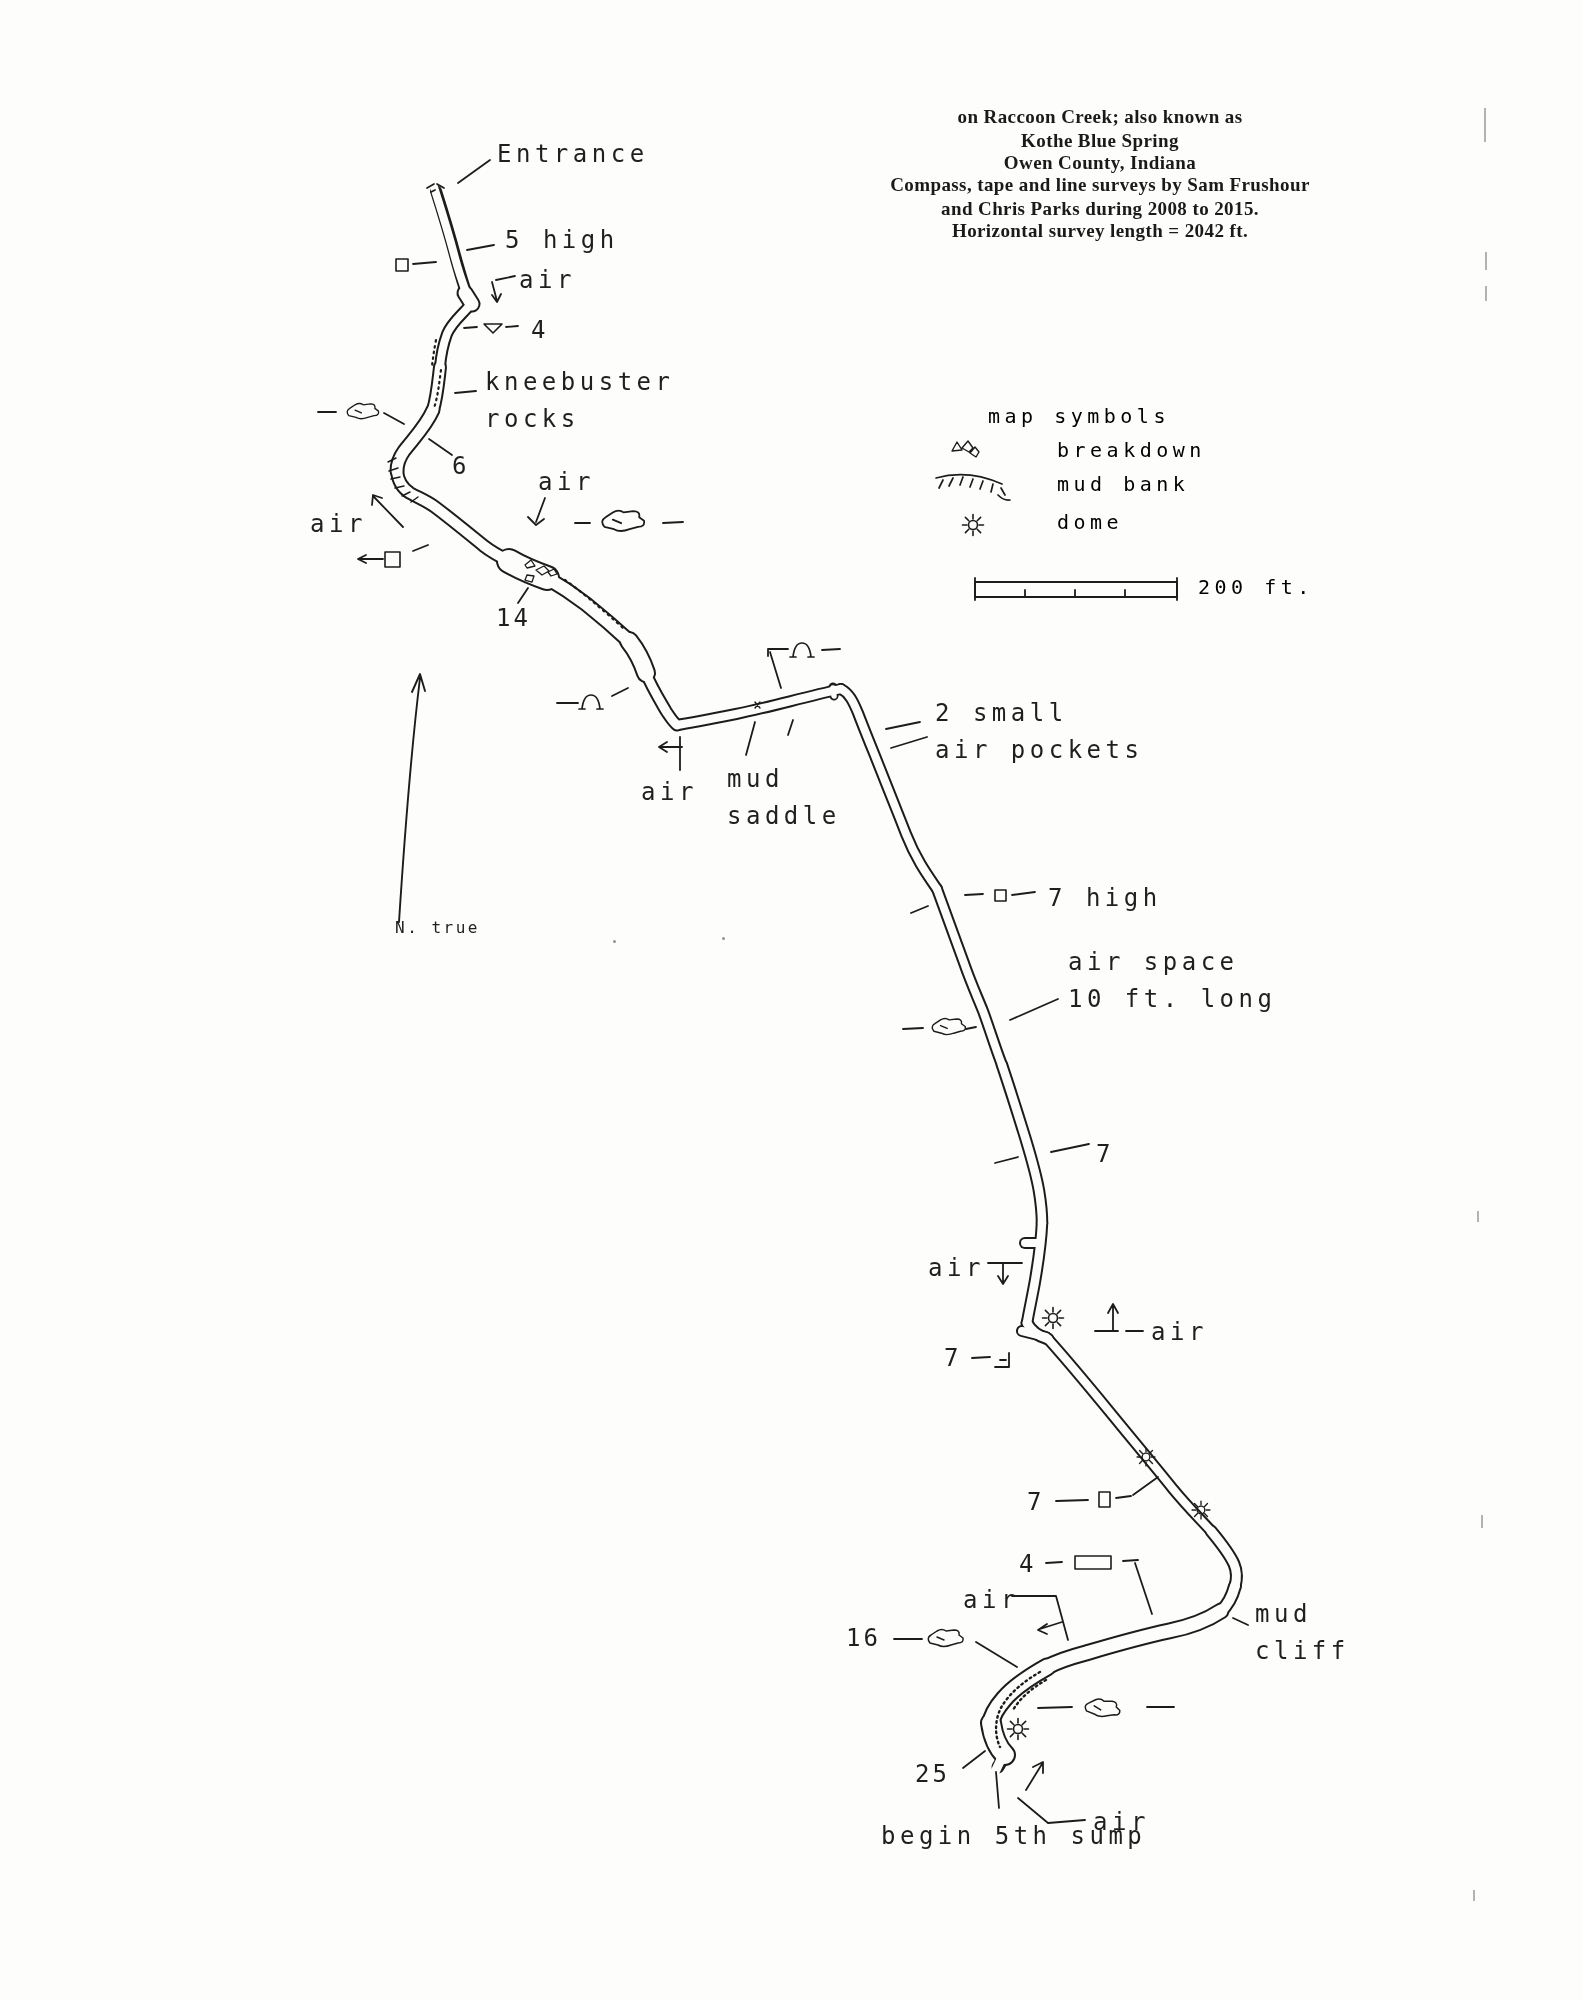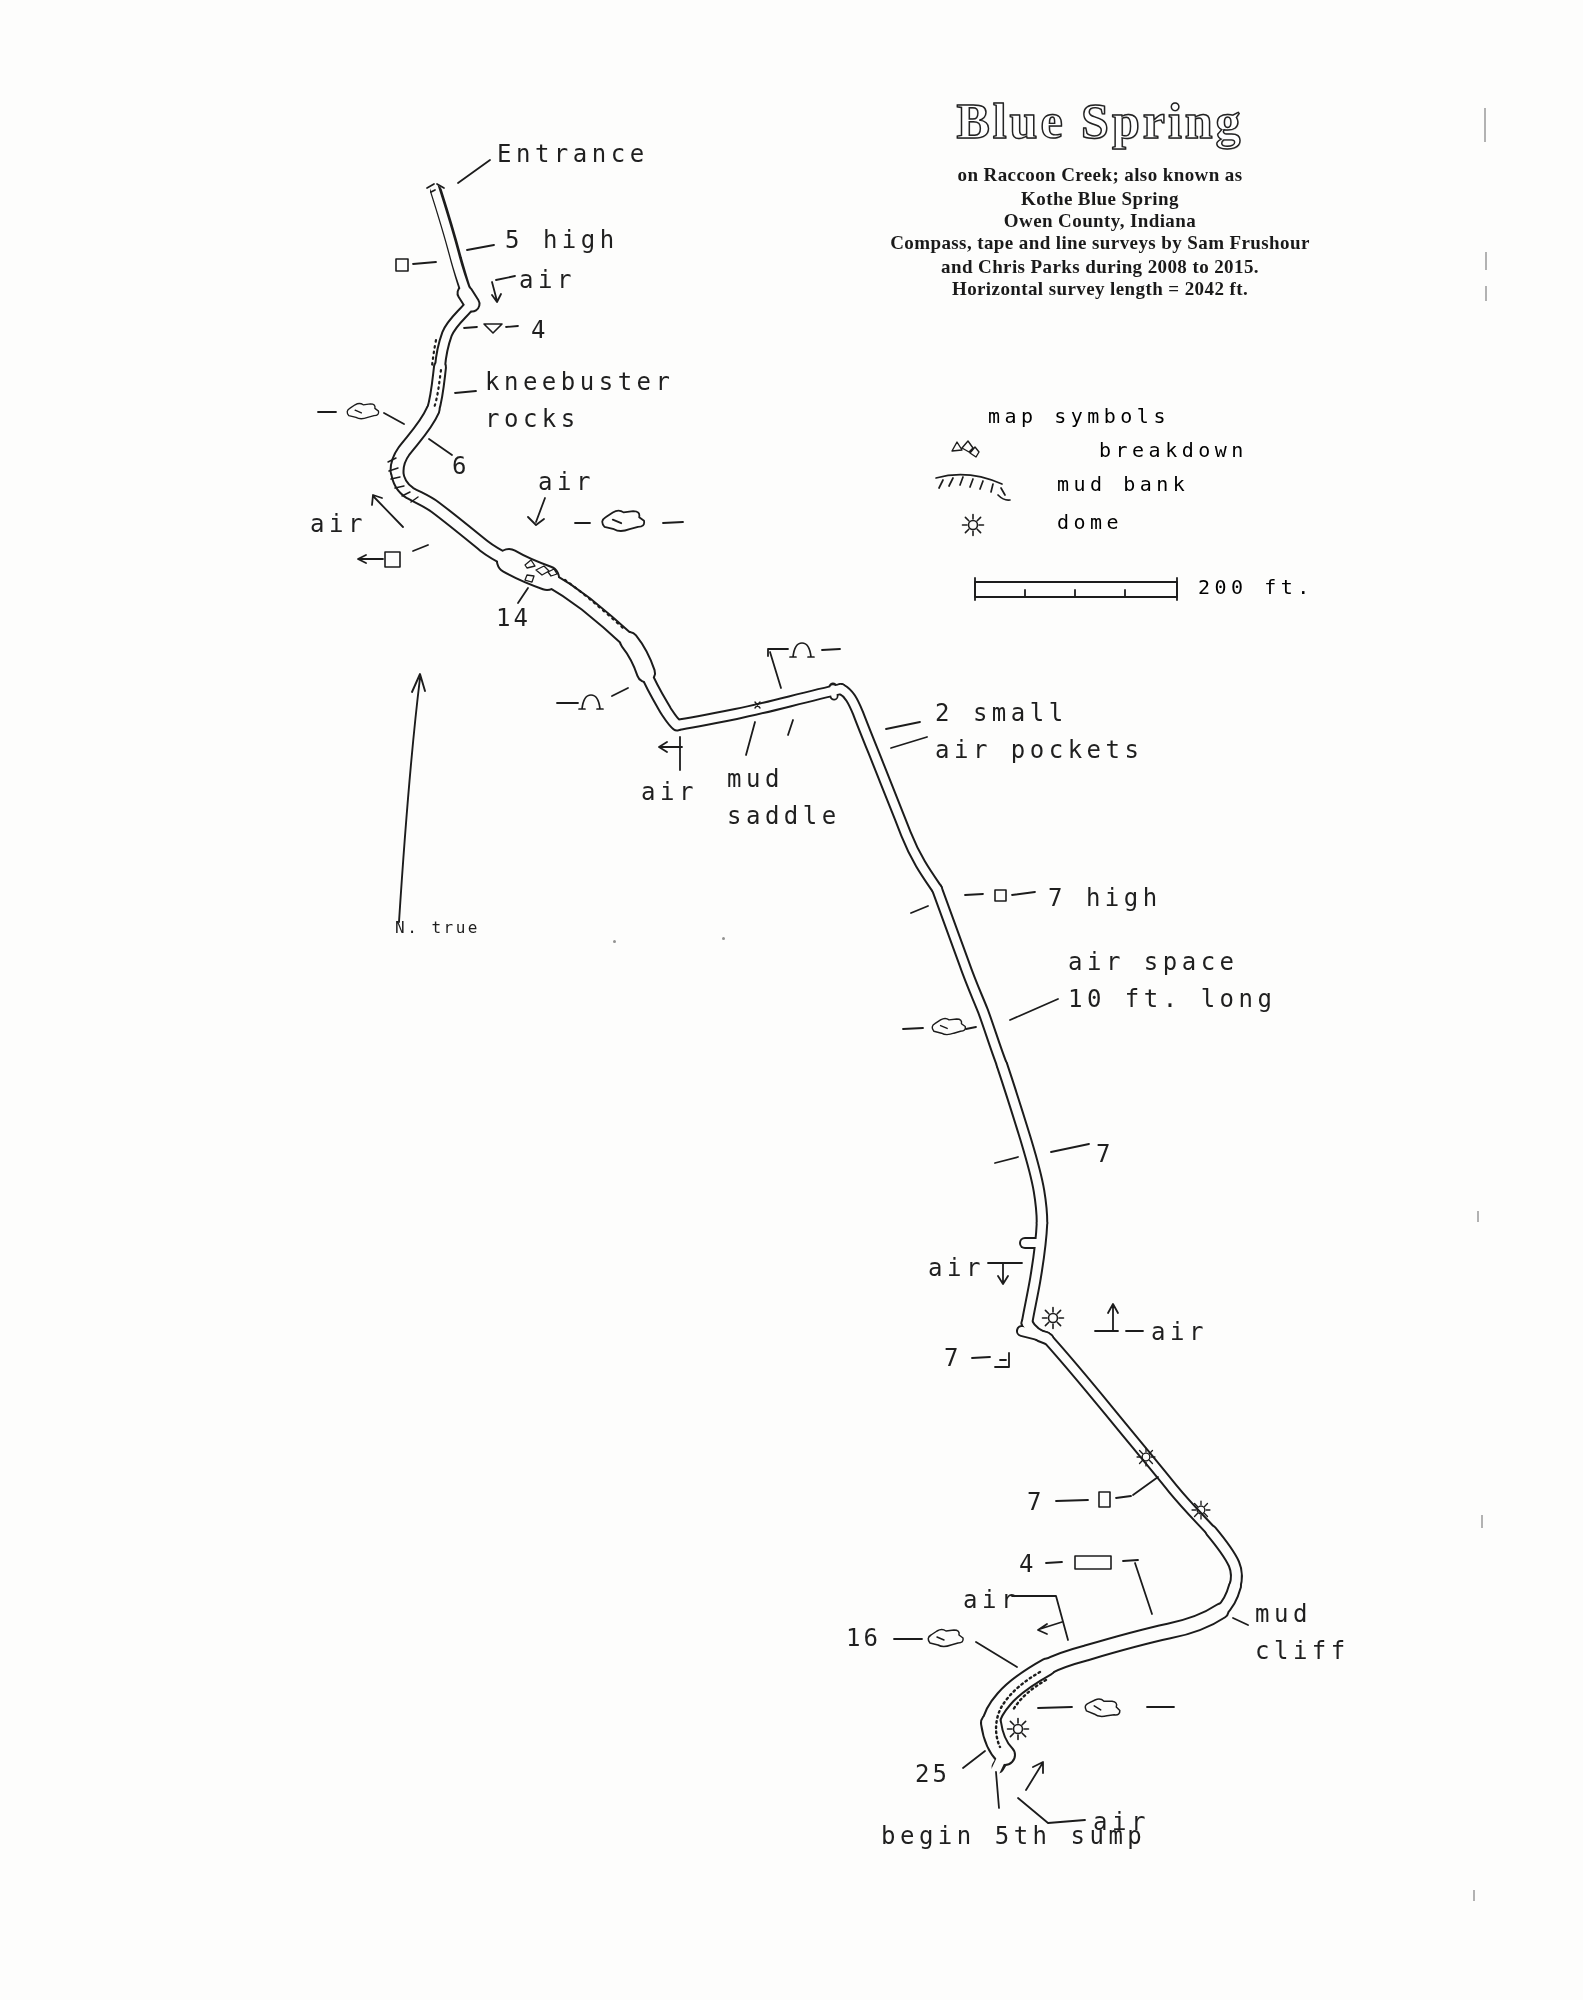--- a/index.html
+++ b/index.html
@@ -199,31 +199,30 @@
     </g>
     <use href="#dome" transform="translate(973,525)"></use>
 
     <g stroke-width="1.8">
       <rect x="975" y="582" width="202" height="15"></rect>
       <path d="M975,578 L975,600 M1177,578 L1177,600 M1025,596 L1025,590 M1075,596 L1075,590 M1125,596 L1125,590"></path>
     </g>
   </svg>
 
   <div id="title-block">
-    <div class="tb-title">Blue Spring</div>
     <div class="tb-line" style="margin-top:14px">on Raccoon Creek; also known as</div>
     <div class="tb-line" style="margin-top:2px">Kothe Blue Spring</div>
     <div class="tb-line">Owen County, Indiana</div>
     <div class="tb-line">Compass, tape and line surveys by Sam Frushour</div>
     <div class="tb-line" style="margin-top:2px">and Chris Parks during 2008 to 2015.</div>
     <div class="tb-line">Horizontal survey length = 2042 ft.</div>
   </div>
 
   <div class="legend-label" style="left:988px;top:404px">map symbols</div>
-  <div class="legend-label" style="left:1099px;top:438px">breakdown</div>
+  <div class="legend-label" style="left:1057px;top:438px">breakdown</div>
   <div class="legend-label" style="left:1057px;top:472px">mud bank</div>
   <div class="legend-label" style="left:1057px;top:510px">dome</div>
   <div class="legend-label" style="left:1198px;top:575px">200 ft.</div>
 
   <div class="mlabel small" style="left:395px;top:916px">N. true</div>
 
   <div class="mlabel" style="left:497px;top:136px">Entrance</div>
   <div class="mlabel" style="left:505px;top:222px">5 high</div>
   <div class="mlabel" style="left:519px;top:262px">air</div>
   <div class="mlabel num" style="left:531px;top:312px">4</div>

